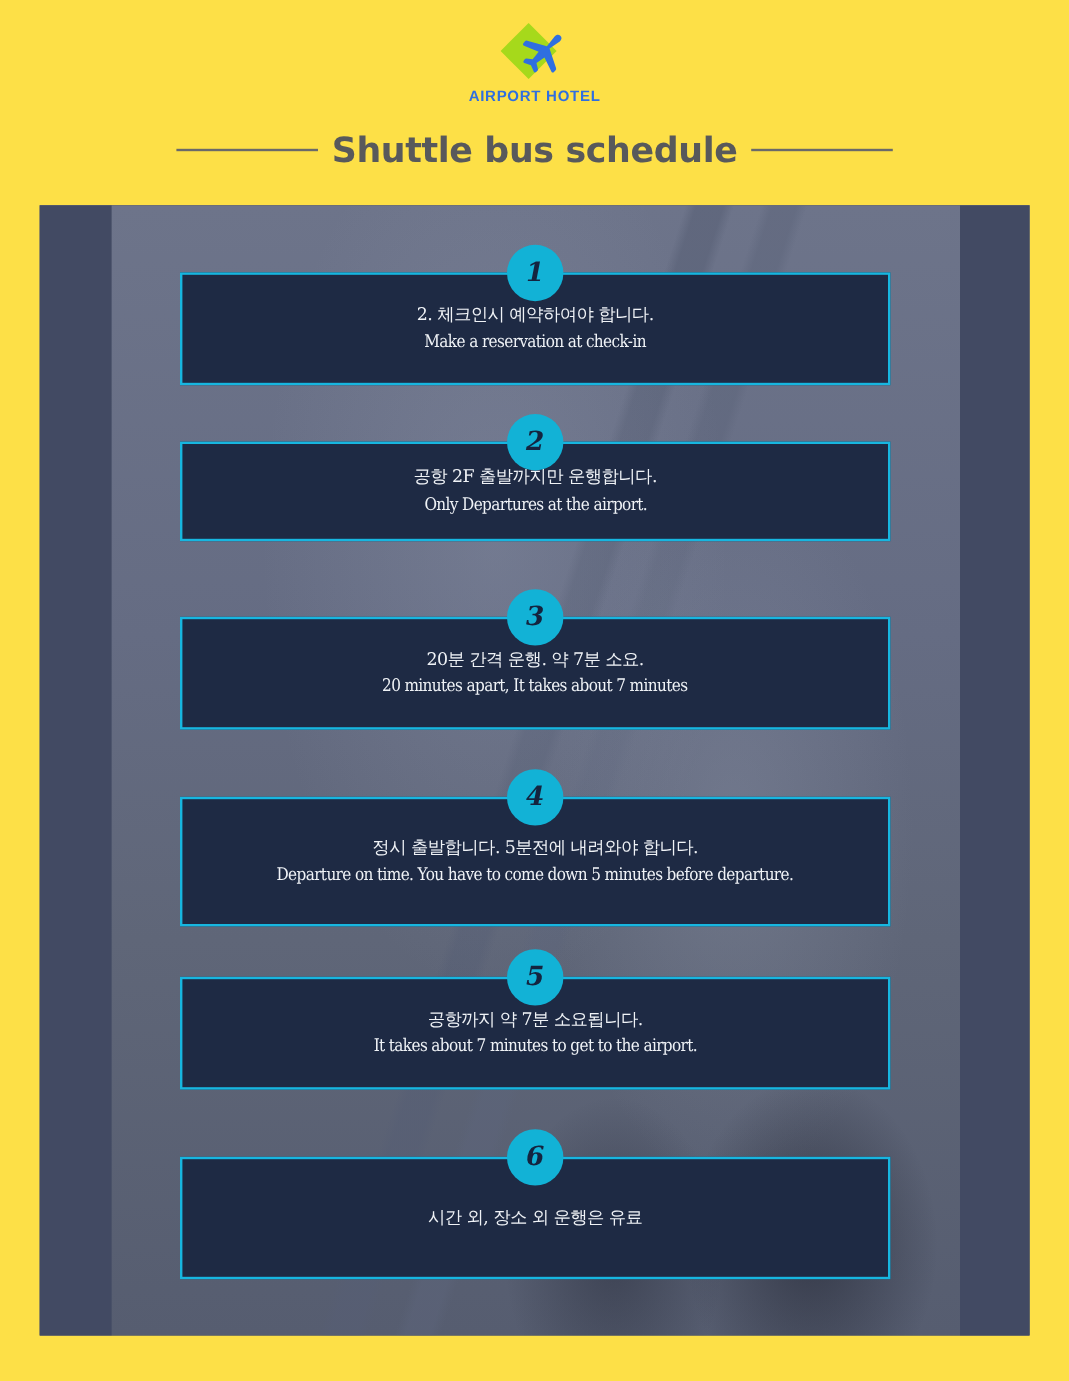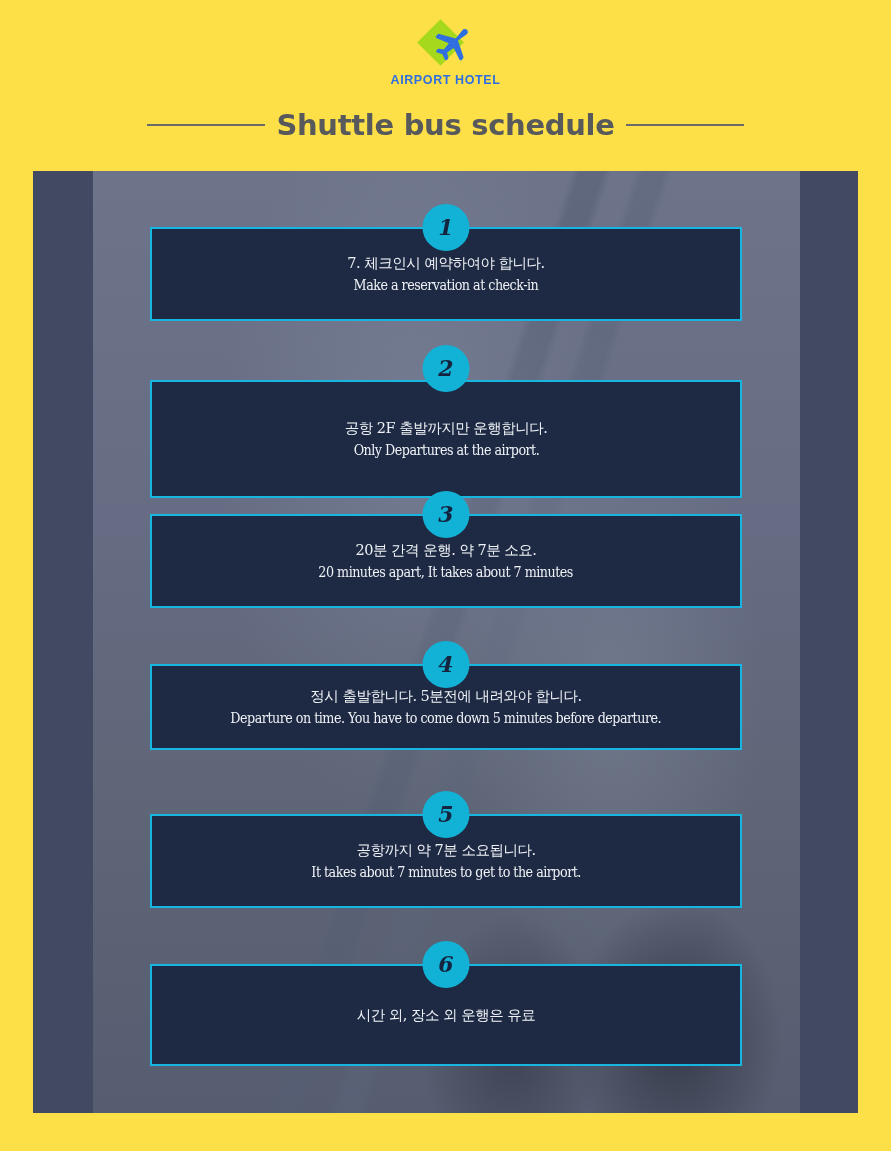--- a/index.html
+++ b/index.html
@@ -199,41 +199,41 @@
     <div class="title-rule"></div>
   </div>
 
   <div class="hero">
     <div class="photo"></div>
     <div class="gutter-left"></div>
     <div class="gutter-right"></div>
     <div class="cards" id="cards">
         <div class="card-wrap" style="top: 56px;">
           <div class="card" style="height: 94px;">
-            <div class="line-ko">7. 체크인시 예약하여야 합니다.</div>
+            <div class="line-ko">2. 체크인시 예약하여야 합니다.</div>
             <div class="line-en">Make a reservation at check-in</div>
           </div>
           <div class="badge" style="top: -23px;">1</div>
         </div>
         <div class="card-wrap" style="top: 197px;">
-          <div class="card" style="height: 118px; margin-top: 12px;">
+          <div class="card" style="height: 83px;">
             <div class="line-ko">공항 2F 출발까지만 운행합니다.</div>
             <div class="line-en">Only Departures at the airport.</div>
           </div>
           <div class="badge" style="top: -23px;">2</div>
         </div>
         <div class="card-wrap" style="top: 343px;">
           <div class="card" style="height: 94px;">
             <div class="line-ko">20분 간격 운행. 약 7분 소요.</div>
             <div class="line-en">20 minutes apart, It takes about 7 minutes</div>
           </div>
           <div class="badge" style="top: -23px;">3</div>
         </div>
         <div class="card-wrap" style="top: 493px;">
-          <div class="card" style="height: 86px;">
+          <div class="card" style="height: 108px;">
             <div class="line-ko">정시 출발합니다. 5분전에 내려와야 합니다.</div>
             <div class="line-en">Departure on time.  You have to come down 5 minutes before departure.</div>
           </div>
           <div class="badge" style="top: -23px;">4</div>
         </div>
         <div class="card-wrap" style="top: 643px;">
           <div class="card" style="height: 94px;">
             <div class="line-ko">공항까지 약 7분 소요됩니다.</div>
             <div class="line-en">It takes about 7 minutes to get to the airport.</div>
           </div>

